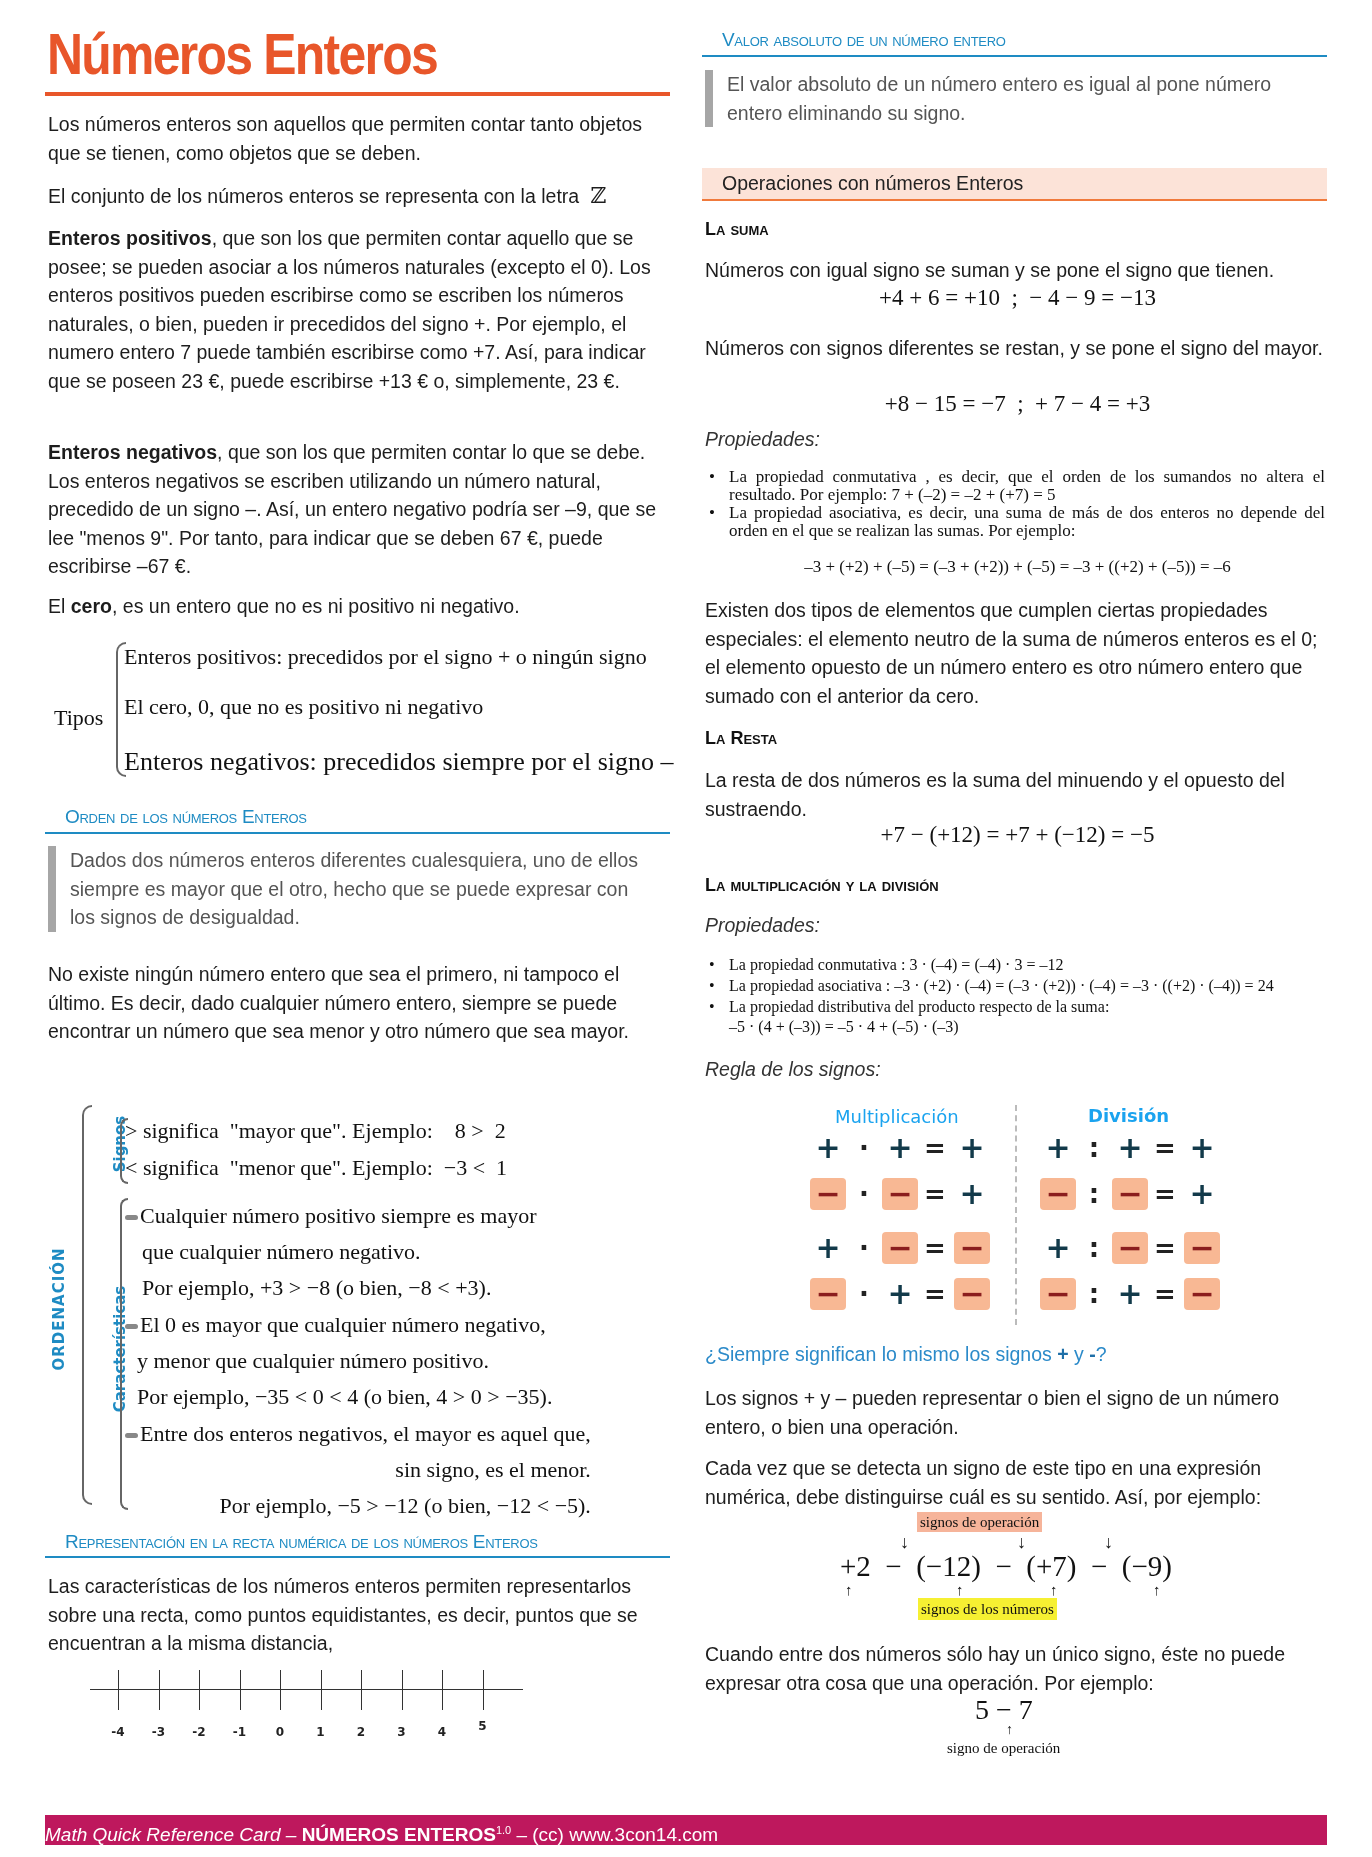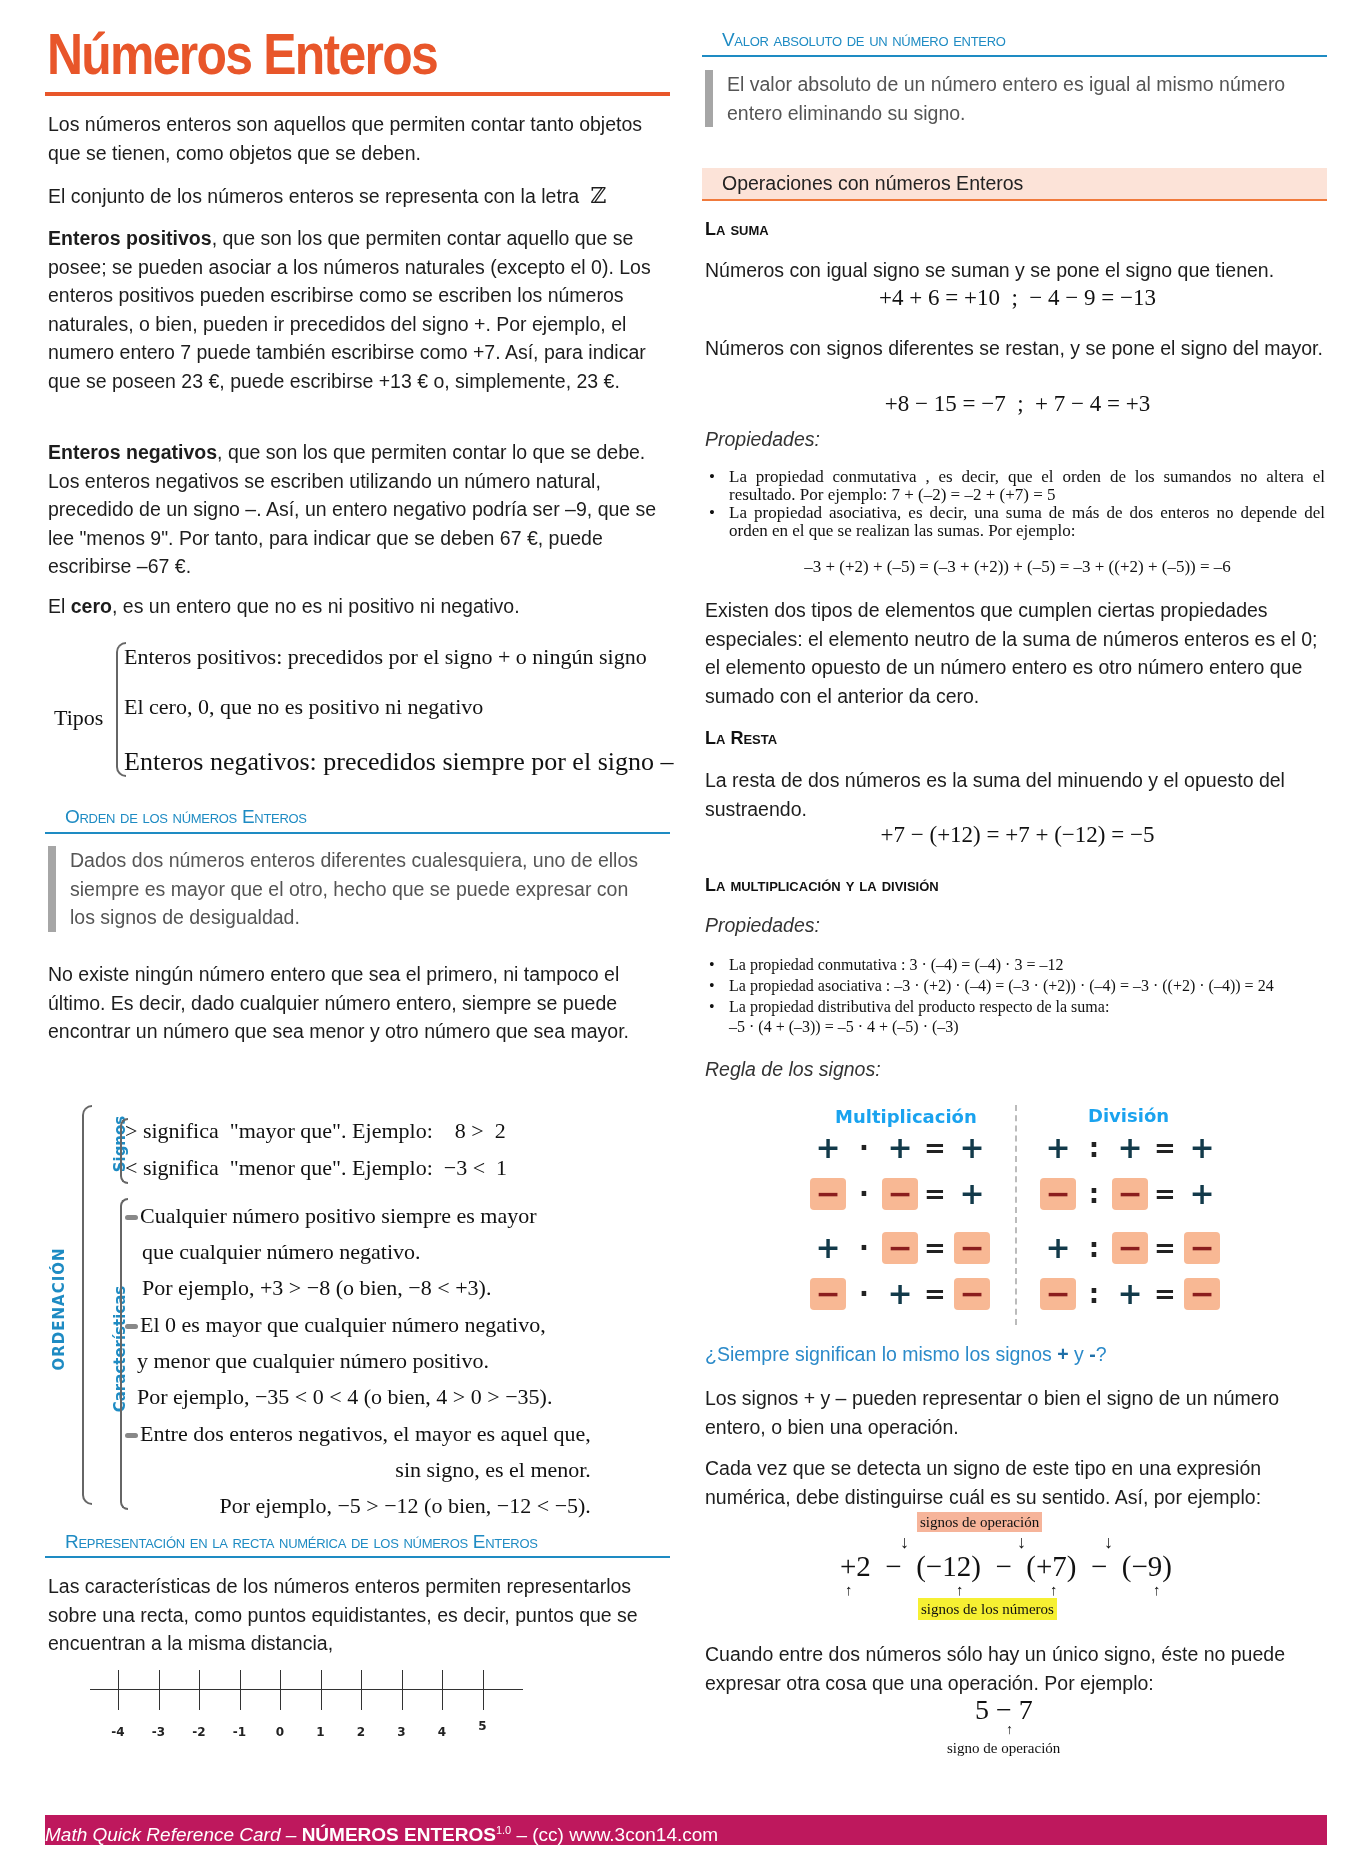--- a/index.html
+++ b/index.html
@@ -129,21 +129,21 @@
     <div class="abs" style="left: 321.5px; top: 0px; width: 1px; height: 40px; background: rgb(51, 51, 51);"></div>
     <div class="abs sans" style="left: 309.5px; top: 55px; width: 24px; text-align: center; font-size: 12px; font-weight: 700; color: rgb(34, 34, 34);">3</div>
     <div class="abs" style="left: 362px; top: 0px; width: 1px; height: 40px; background: rgb(51, 51, 51);"></div>
     <div class="abs sans" style="left: 350px; top: 55px; width: 24px; text-align: center; font-size: 12px; font-weight: 700; color: rgb(34, 34, 34);">4</div>
     <div class="abs" style="left: 402.5px; top: 0px; width: 1px; height: 40px; background: rgb(51, 51, 51);"></div>
     <div class="abs sans" style="left: 390.5px; top: 49px; width: 24px; text-align: center; font-size: 12px; font-weight: 700; color: rgb(34, 34, 34);">5</div>
   </div>
 
 <div class="abs sec-head" style="left:722px; top:29px;">Valor absoluto de un número entero</div>
 <div class="abs sec-rule" style="left:702px; top:55px; width:625px;"></div>
-<div class="abs quote" style="left:705px; top:70px; width:600px;">El valor absoluto de un número entero es igual al mismo número entero eliminando su signo.</div>
+<div class="abs quote" style="left:705px; top:70px; width:600px;">El valor absoluto de un número entero es igual al pone número entero eliminando su signo.</div>
 
 <div class="abs" style="left:702px; top:168px; width:625px; height:33px; background:#fce3d8; border-bottom:2px solid #f07a3c;">
   <div style="padding-left:20px; font-size:19.5px; line-height:30px; color:#222;">Operaciones con números Enteros</div>
 </div>
 
 <div class="abs sub-head" style="left:705px; top:219px;">La suma</div>
 <p class="abs body-text" style="left:705px; top:256px; width:625px;">Números con igual signo se suman y se pone el signo que tienen.</p>
 <div class="abs formula" style="left:705px; top:285px; width:625px;">+4 + 6 = +10  ;  − 4 − 9 = −13</div>
 <p class="abs body-text" style="left:705px; top:334px; width:620px;">Números con signos diferentes se restan, y se pone el signo del mayor.</p>
 <div class="abs formula" style="left:705px; top:391px; width:625px;">+8 − 15 = −7  ;  + 7 − 4 = +3</div>
@@ -166,21 +166,21 @@
 <ul class="abs props" style="left:705px; top:954px; width:640px; font-size:16px; line-height:21px;">
   <li>La propiedad conmutativa : 3 · (–4) = (–4) · 3 = –12</li>
   <li>La propiedad asociativa : –3 · (+2) · (–4) = (–3 · (+2)) · (–4) = –3 · ((+2) · (–4)) = 24</li>
   <li>La propiedad distributiva  del producto respecto de la suma:</li>
 </ul>
 <div class="abs serif" style="left:729px; top:1018px; font-size:16px;">–5 · (4 + (–3)) = –5 · 4 + (–5) · (–3)</div>
 
 <div class="abs italic" style="left:705px; top:1058px;">Regla de los signos:</div>
 
 <div class="abs" style="left:800px; top:1095px; width:450px; height:230px;">
-  <div class="abs sans" style="left:35px; top:11px; color:#1aa3ef; font-weight:700; font-size:18px;">Multiplicación</div>
+  <div class="abs sans" style="left:35px; top:11px; color:#1aa3ef; font-weight:400; font-size:18px;">Multiplicación</div>
   <div class="abs sans" style="left:288px; top:10px; color:#1aa3ef; font-weight:700; font-size:18px;">División</div>
   <div class="abs" style="left:215px; top:10px; width:0; height:220px; border-left:2px dashed #bbb;"></div>
   <div id="sign-grid"></div>
 <div class="sgn" style="left: 10px; top: 37px;">+</div>
     <div class="op" style="left: 54px; top: 37px;">·</div>
     <div class="sgn" style="left: 82px; top: 37px;">+</div>
     <div class="op" style="left: 124px; top: 37px;">=</div>
     <div class="sgn" style="left: 154px; top: 37px;">+</div>
     <div class="sgn neg" style="left: 10px; top: 83px;">−</div>
     <div class="op" style="left: 54px; top: 83px;">·</div>

